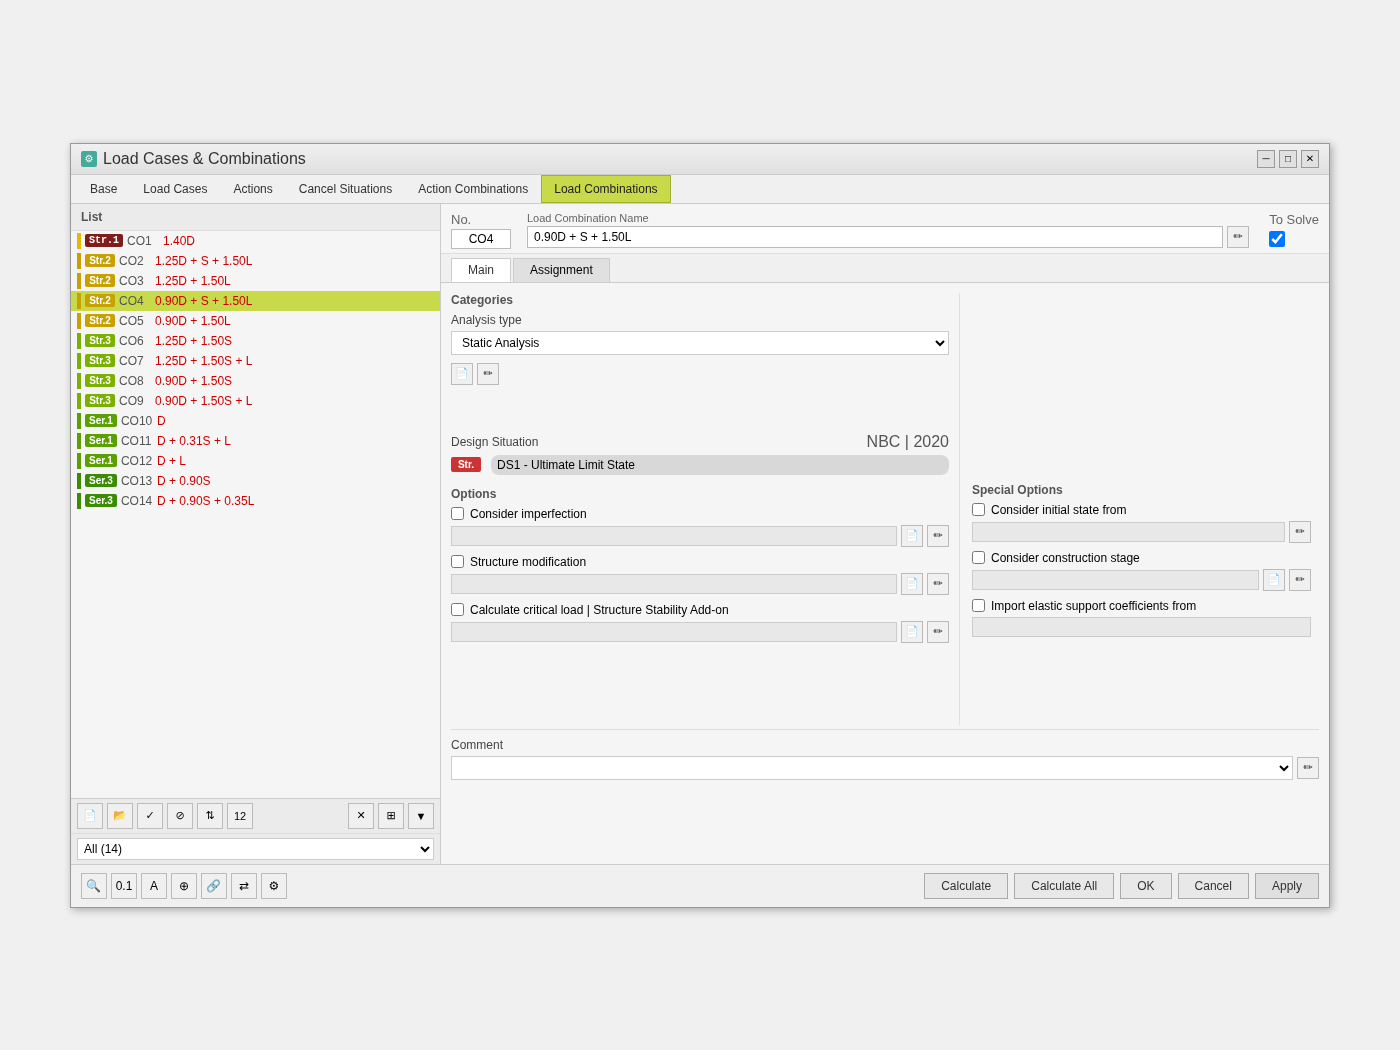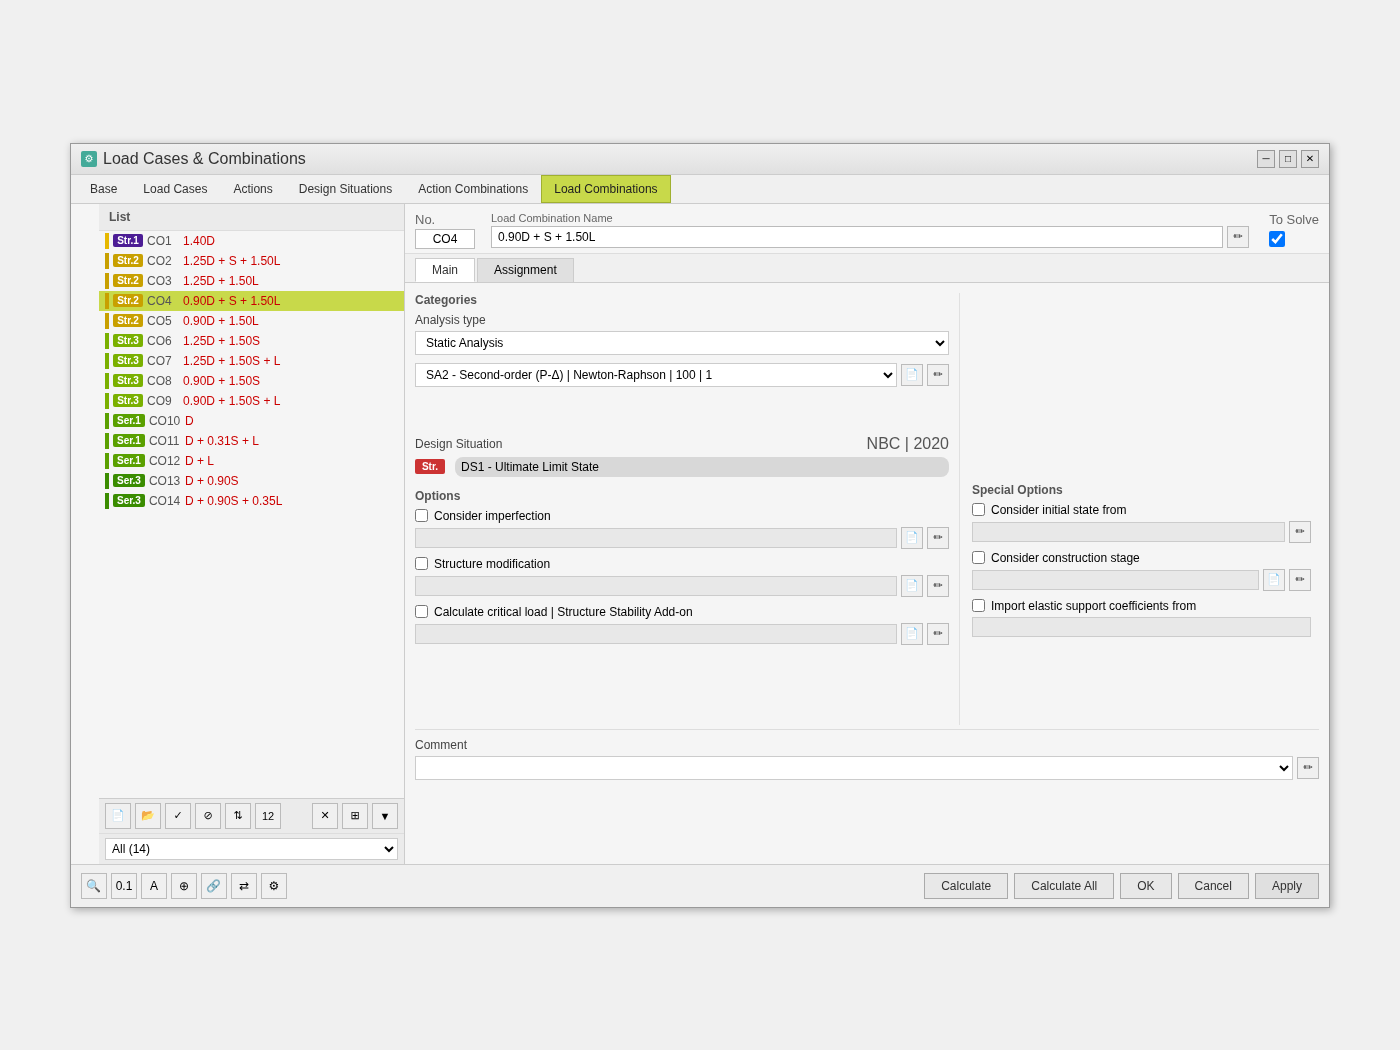--- a/index.html
+++ b/index.html
@@ -8,21 +8,21 @@
     .titlebar { background: linear-gradient(to bottom, #f0f0f0, #e0e0e0); padding: 6px 10px; display: flex; align-items: center; justify-content: space-between; border-bottom: 1px solid #ccc; }
     .titlebar-left { display: flex; align-items: center; gap: 6px; }
     .titlebar-icon { width: 16px; height: 16px; background: #4a9; border-radius: 2px; display: flex; align-items: center; justify-content: center; color: white; font-size: 10px; }
     .titlebar-title { font-size: 16px; color: #333; }
     .titlebar-controls { display: flex; gap: 4px; }
     .titlebar-btn { width: 18px; height: 18px; border: 1px solid #999; background: #e0e0e0; cursor: pointer; display: flex; align-items: center; justify-content: center; font-size: 10px; }
     .menubar { background: #f0f0f0; display: flex; gap: 0; border-bottom: 1px solid #ccc; padding: 0 6px; }
     .menu-item { padding: 6px 12px; cursor: pointer; color: #333; border: 1px solid transparent; }
     .menu-item.active { background: #c8d94a; border: 1px solid #a0b030; color: #222; font-weight: 500; }
     .content { display: flex; height: 660px; }
-    .left-panel { width: 306px; border-right: 1px solid #ccc; background: #f5f5f5; display: flex; flex-direction: column; margin-left: 28px; }
+    .left-panel { width: 370px; border-right: 1px solid #ccc; background: #f5f5f5; display: flex; flex-direction: column; }
     .panel-header { padding: 6px 10px; color: #555; font-weight: bold; border-bottom: 1px solid #ddd; background: #ebebeb; }
     .list-area { flex: 1; overflow-y: auto; }
     .list-item { display: flex; align-items: center; padding: 2px 6px; cursor: pointer; gap: 4px; }
     .list-item.selected { background: #c8d94a; }
     .tag { padding: 1px 4px; border-radius: 2px; font-size: 10px; font-weight: bold; color: white; min-width: 30px; text-align: center; }
     .list-toolbar { padding: 4px 6px; border-top: 1px solid #ccc; display: flex; align-items: center; gap: 4px; background: #ebebeb; }
     .list-toolbar button { padding: 2px 4px; border: 1px solid #bbb; background: #f0f0f0; cursor: pointer; font-size: 11px; }
     .filter-bar { padding: 4px 6px; border-top: 1px solid #ddd; background: #ebebeb; display: flex; align-items: center; gap: 4px; }
     .filter-select { flex: 1; padding: 2px; border: 1px solid #ccc; background: white; }
     .right-panel { flex: 1; background: #f5f5f5; display: flex; flex-direction: column; overflow-y: auto; }
@@ -80,33 +80,33 @@
       <button class="titlebar-btn">─</button>
       <button class="titlebar-btn">□</button>
       <button class="titlebar-btn close">✕</button>
     </div>
   </div>
 
   <div class="menubar">
     <div class="menu-item">Base</div>
     <div class="menu-item">Load Cases</div>
     <div class="menu-item">Actions</div>
-    <div class="menu-item">Design Situations</div>
+    <div class="menu-item">Cancel Situations</div>
     <div class="menu-item">Action Combinations</div>
     <div class="menu-item active">Load Combinations</div>
   </div>
 
   <div class="content">
 
     <div class="left-panel">
       <div class="panel-header">List</div>
       <div class="list-area" id="list-area">
       <div class="list-item">
             <div style="width: 4px; height: 16px; background: rgb(230, 184, 0); flex-shrink: 0;"></div>
-            <span style="background: #4c1d95; color: white; padding: 1px 4px; font-size: 10px; font-weight: bold; border-radius: 2px; min-width: 30px; text-align: center;">Str.1</span>
+            <span style="background: #7f1d1d; color: white; padding: 1px 4px; font-size: 10px; font-weight: bold; border-radius: 2px; min-width: 30px; text-align: center; font-family: Liberation Mono, monospace;">Str.1</span>
             <span style="min-width: 32px; color: rgb(85, 85, 85);">CO1</span>
             <span style="color: rgb(204, 0, 0); font-weight: 500;">1.40D</span>
           </div>
           <div class="list-item">
             <div style="width: 4px; height: 16px; background: rgb(200, 160, 0); flex-shrink: 0;"></div>
             <span style="background: rgb(200, 160, 0); color: white; padding: 1px 4px; font-size: 10px; font-weight: bold; border-radius: 2px; min-width: 30px; text-align: center;">Str.2</span>
             <span style="min-width: 32px; color: rgb(85, 85, 85);">CO2</span>
             <span style="color: rgb(204, 0, 0); font-weight: 500;">1.25D + S + 1.50L</span>
           </div>
           <div class="list-item">
@@ -233,23 +233,20 @@
 
             <div style="margin-bottom: 8px;">
               <div class="field-label" style="margin-bottom:4px;">Analysis type</div>
               <select class="select-full">
                 <option>Static Analysis</option>
               </select>
             </div>
 
             <div style="margin-bottom: 8px;">
               <div class="settings-row">
-                <select class="settings-select">
-                  <option>SA2 - Second-order (P-Δ) | Newton-Raphson | 100 | 1</option>
-                </select>
                 <button class="icon-btn">📄</button>
                 <button class="icon-btn">✏</button>
               </div>
             </div>
 
             <div style="height: 40px;"></div>
 
             <div class="design-situation-row" style="margin-bottom:4px;">
               <span class="field-label">Design Situation</span>
               <span class="nbc-label">NBC | 2020</span>

